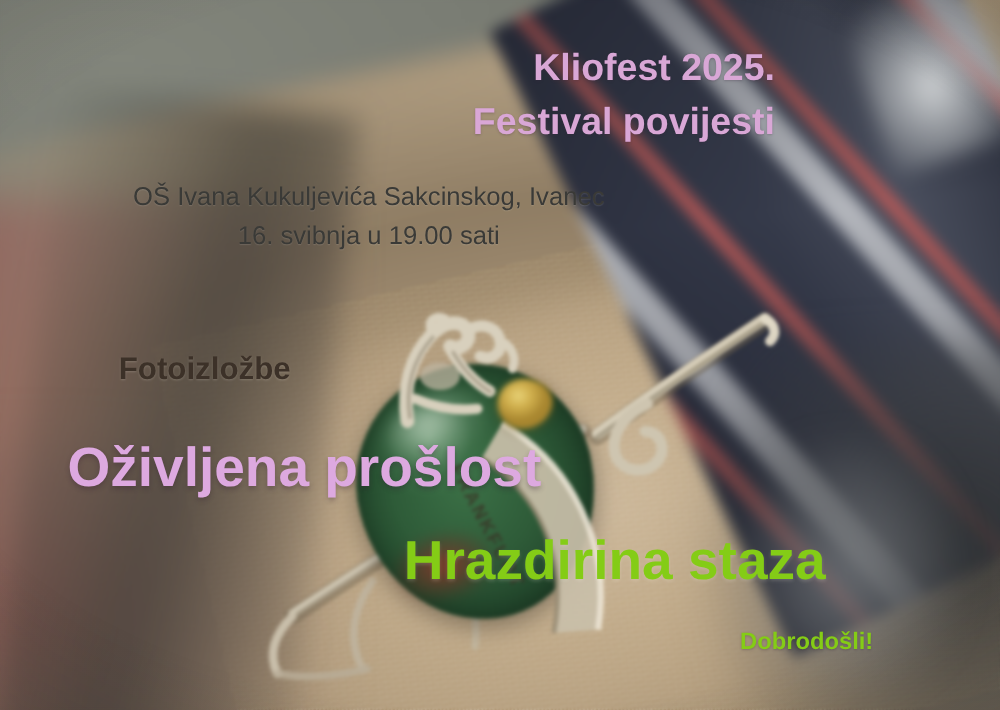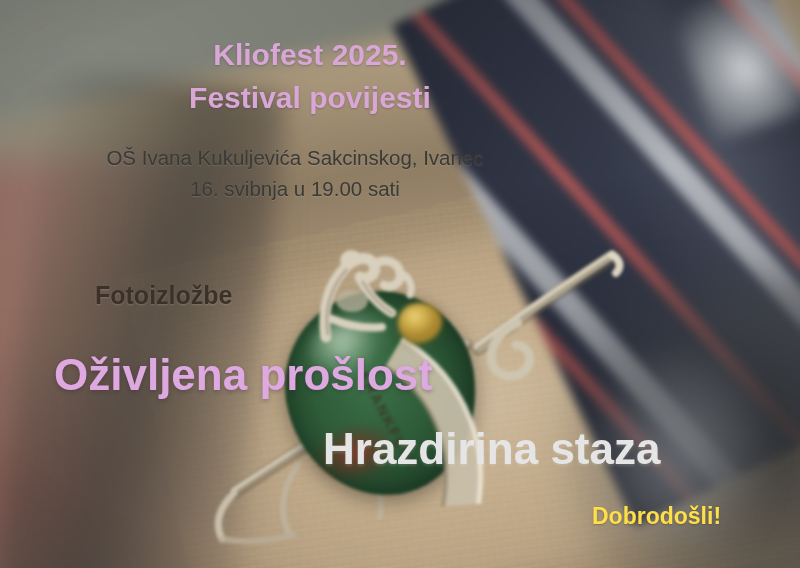--- a/index.html
+++ b/index.html
@@ -198,21 +198,21 @@
     position:absolute;inset:0;
     background:radial-gradient(115% 100% at 50% 48%, rgba(0,0,0,0) 52%, rgba(20,18,16,.30) 100%);
     pointer-events:none;
   }
 
   
   .txt{position:absolute;white-space:pre;text-align:center;}
 
   #title-block{
     left:0;top:34px;width:620px;
-    text-align:center;
+    text-align:right;
     font-size:30px;font-weight:700;line-height:1.42;
     color:#d9a7d6;
     text-shadow:0 1px 2px rgba(60,40,60,.28);
   }
   #venue-block{
     left:0;top:142px;width:590px;
     text-align:center;
     font-size:20.5px;font-weight:400;line-height:1.52;
     color:#3a3a37;
     text-shadow:0 1px 1px rgba(255,255,255,.12);
@@ -225,27 +225,27 @@
   }
   #exhibit-1{
     left:54px;top:350px;
     font-size:44px;font-weight:700;
     color:#dda9e0;
     text-shadow:0 2px 4px rgba(50,30,50,.30);
   }
   #exhibit-2{
     left:323px;top:424px;
     font-size:44px;font-weight:700;
-    color:#e5e5e5;
+    color:#84cc16;
     text-shadow:0 2px 3px rgba(255,248,235,.16);
   }
   #welcome{
     left:592px;top:503px;
-    font-size:23px;font-weight:700;
-    color:#fde047;
+    font-size:19px;font-weight:700;
+    color:#84cc16;
     text-shadow:0 1px 2px rgba(60,40,55,.32);
   }
 </style>
 </head>
 <body>
 
 <div id="poster">
 
   <div class="photo">
     <div class="layer bg-base"></div>

